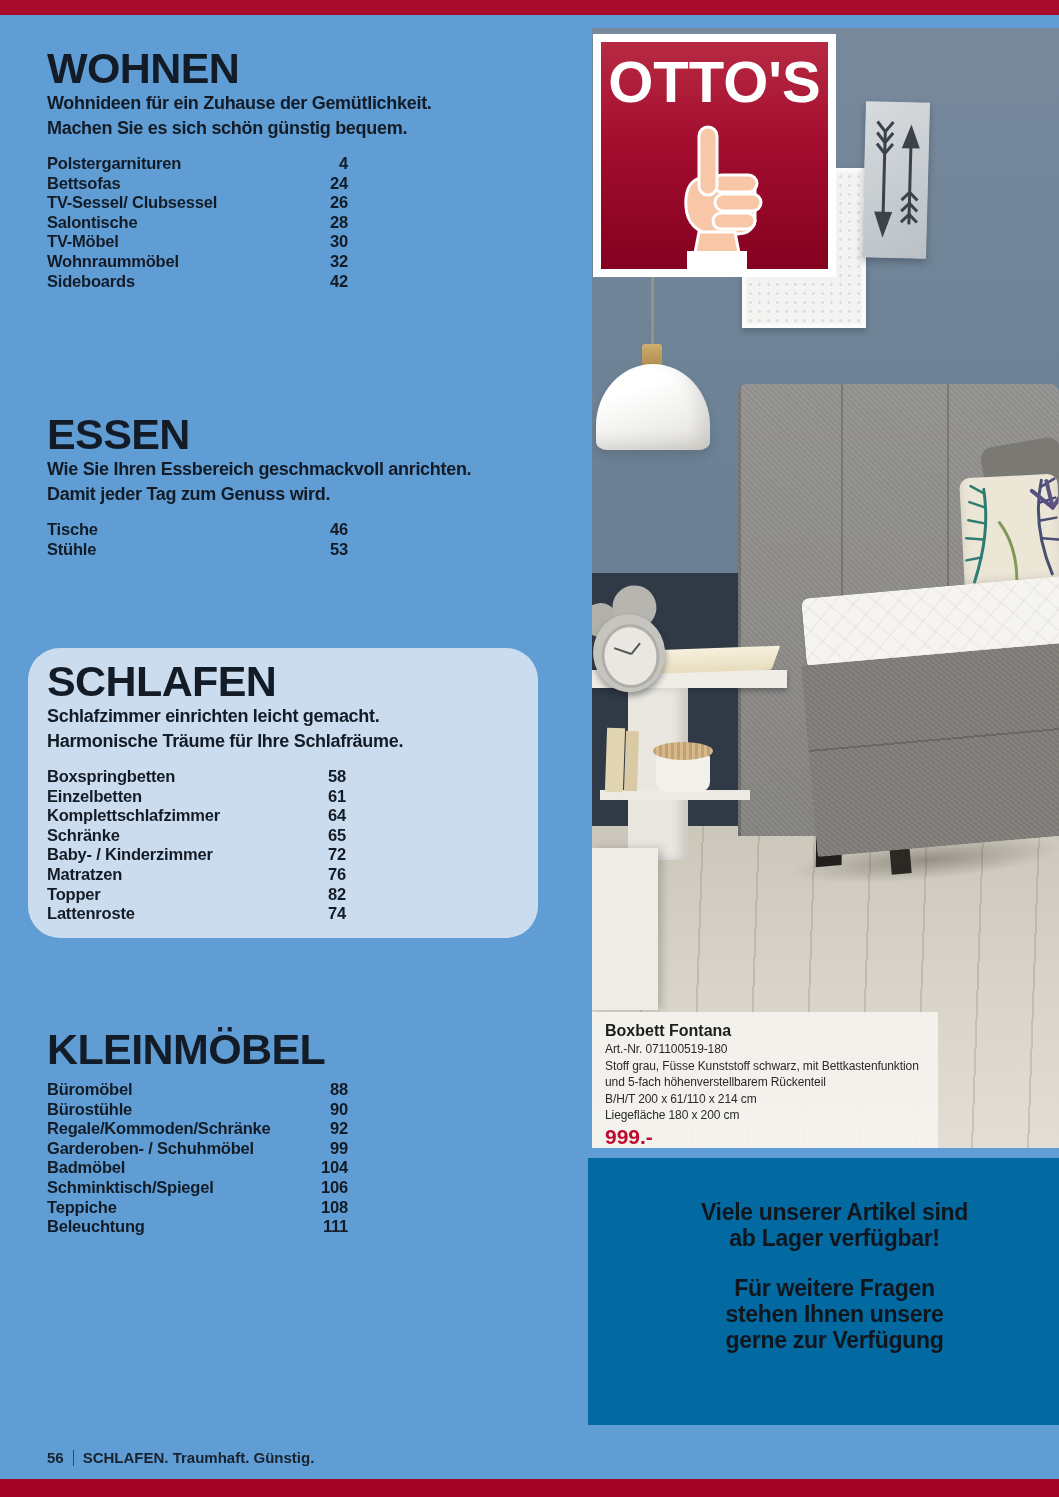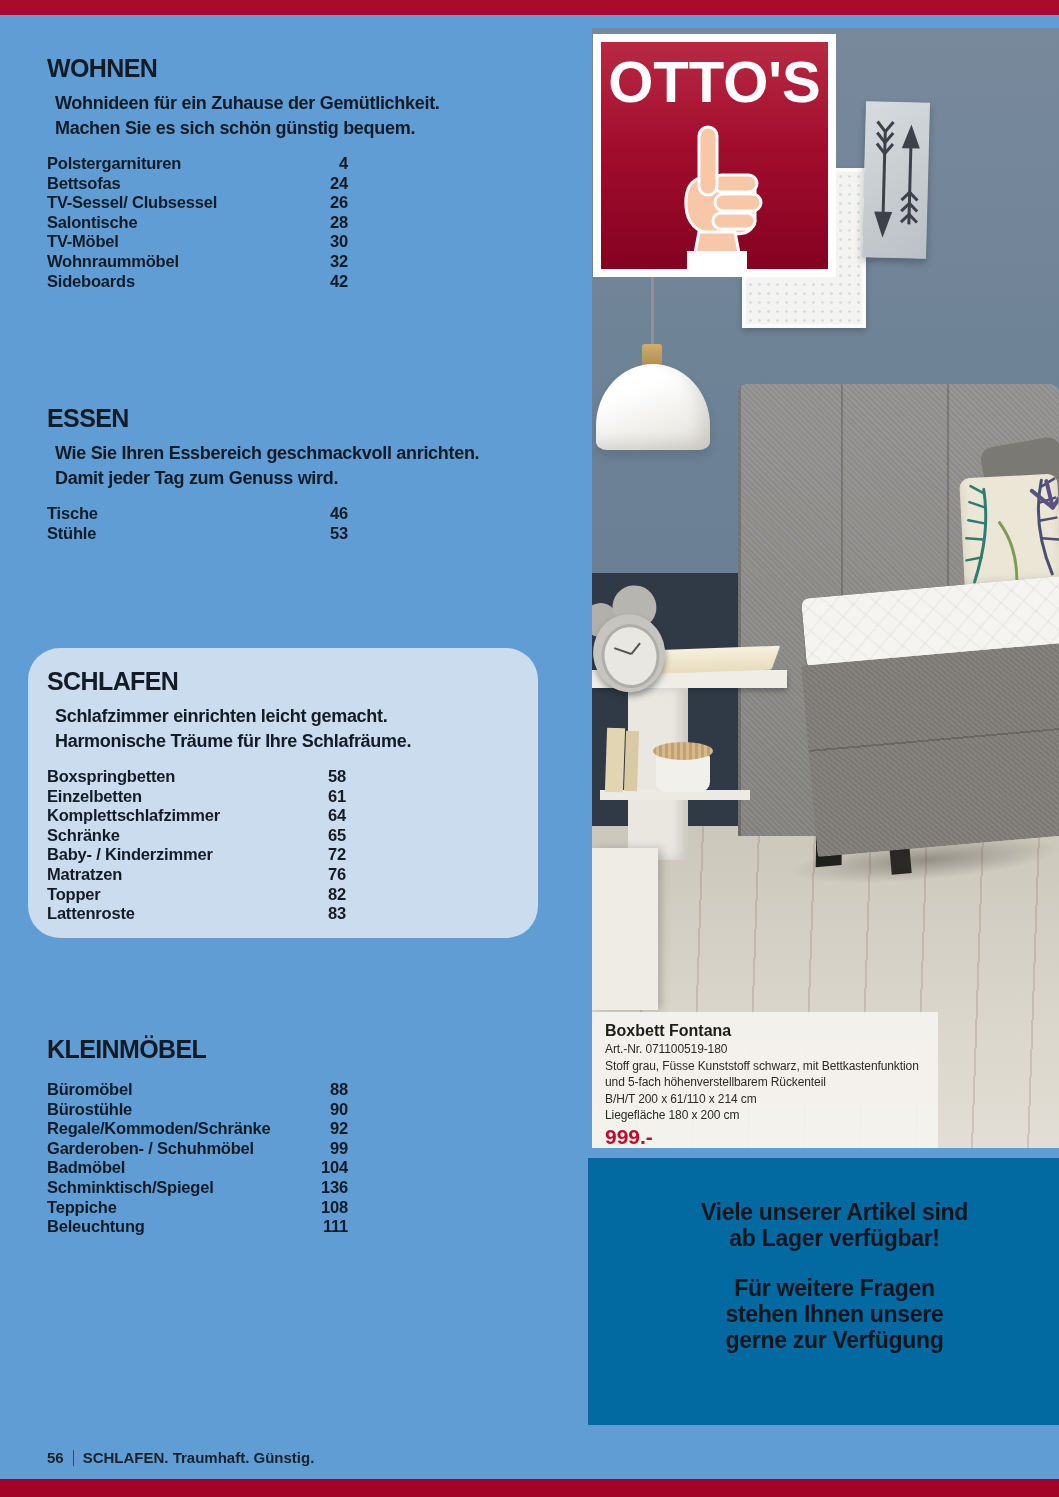--- a/index.html
+++ b/index.html
@@ -4,27 +4,27 @@
 <style>
   html,body{margin:0;padding:0;background:#5f9dd4;}
   .page{position:relative;width:1059px;height:1497px;background:#5f9dd4;overflow:hidden;
         font-family:"Liberation Sans",sans-serif;color:#131c26;}
   .bar{position:absolute;left:0;width:1059px;}
   .bar-top{top:0;height:15px;background:#a80b2b;}
   .bar-bottom{top:1479px;height:18px;background:#a30327;}
 
   
   .toc-section{position:absolute;width:512px;}
-  .toc-title{margin:0;font-size:25px;line-height:36px;font-weight:700;letter-spacing:-0.6px;}
+  .toc-title{margin:0;font-size:43px;line-height:36px;font-weight:700;letter-spacing:-0.6px;}
   .toc-sub{margin:5px 0 0 0;font-size:18px;line-height:25px;font-weight:700;letter-spacing:-0.3px;}
-  .toc-sub span{display:block;margin-left:8px;}
+  .toc-sub span{display:block;}
   .toc-list{list-style:none;margin:13px 0 0 0;padding:0;width:301px;}
   .toc-item{display:flex;justify-content:space-between;font-size:16.5px;line-height:19.6px;font-weight:700;letter-spacing:-0.2px;}
   #sec-wohnen{left:47px;top:50px;}
-  #sec-essen{left:47px;top:400px;}
+  #sec-essen{left:47px;top:416px;}
   #sec-kleinmoebel{left:47px;top:1031px;}
   .highlight-box{position:absolute;left:28px;top:648px;width:510px;height:290px;background:#cbdcef;border-radius:32px;}
   .highlight-box .toc-section{position:relative;left:19px;top:15px;}
   .highlight-box .toc-list{width:299px;}
 
   
   .photo{position:absolute;left:592px;top:28px;width:467px;height:1120px;overflow:hidden;
          background:linear-gradient(180deg,#78899c 0%,#6d8296 35%,#647a8e 75%,#5d7488 100%);}
   .wall-dark{position:absolute;left:0;top:545px;width:152px;height:258px;background:#2f3a46;}
   .floor{position:absolute;left:0;top:798px;width:467px;height:322px;
@@ -217,21 +217,21 @@
           <li class="toc-item">
           <span class="lbl">Matratzen</span>
           <span class="pg">76</span>
         </li>
           <li class="toc-item">
           <span class="lbl">Topper</span>
           <span class="pg">82</span>
         </li>
           <li class="toc-item">
           <span class="lbl">Lattenroste</span>
-          <span class="pg">83</span>
+          <span class="pg">74</span>
         </li>
         </ul>
     </section>
   </div>
 
   <section class="toc-section" id="sec-kleinmoebel">
     <h2 class="toc-title">KLEINMÖBEL</h2>
     <ul class="toc-list">
         <li class="toc-item">
         <span class="lbl">Büromöbel</span>
@@ -248,21 +248,21 @@
         <li class="toc-item">
         <span class="lbl">Garderoben- / Schuhmöbel</span>
         <span class="pg">99</span>
       </li>
         <li class="toc-item">
         <span class="lbl">Badmöbel</span>
         <span class="pg">104</span>
       </li>
         <li class="toc-item">
         <span class="lbl">Schminktisch/Spiegel</span>
-        <span class="pg">136</span>
+        <span class="pg">106</span>
       </li>
         <li class="toc-item">
         <span class="lbl">Teppiche</span>
         <span class="pg">108</span>
       </li>
         <li class="toc-item">
         <span class="lbl">Beleuchtung</span>
         <span class="pg">111</span>
       </li>
       </ul>

